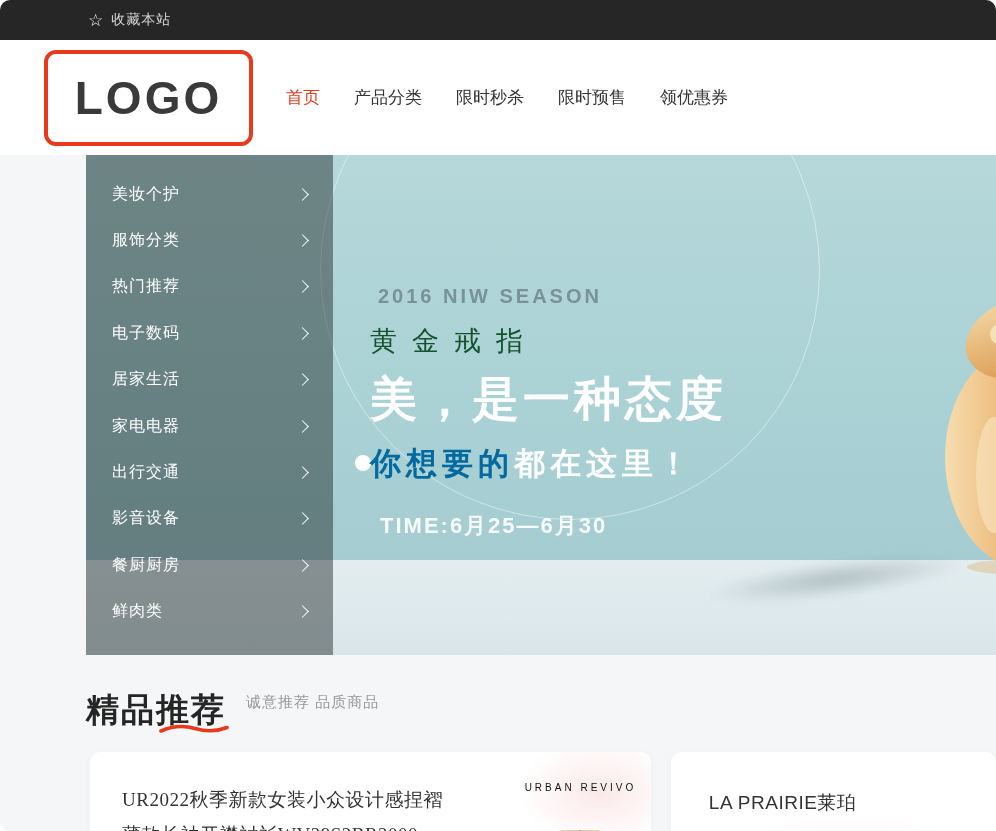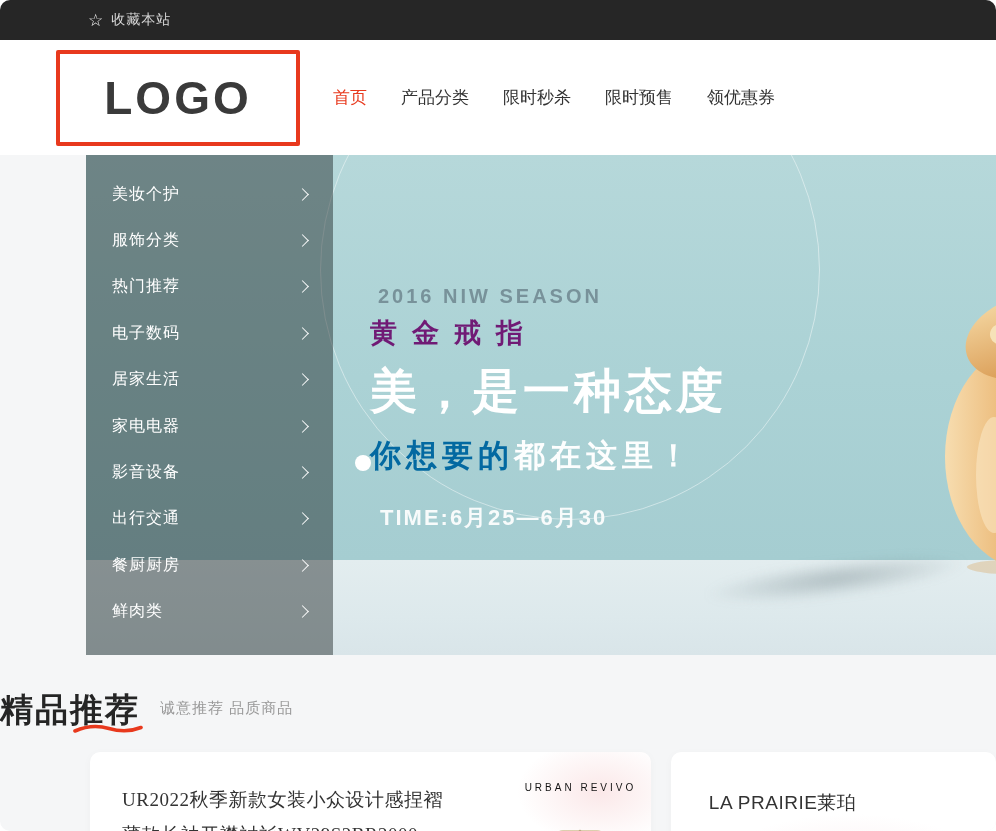--- a/index.html
+++ b/index.html
@@ -19,22 +19,22 @@
   }
   .topbar .star { color:#f2f2f2; font-size:17px; margin-right:8px; line-height:1; }
   .topbar .fav-label { color:#d9d9d9; font-size:14px; letter-spacing:1px; cursor:pointer; }
 
   
   .header {
     height:115px; background:#ffffff;
     display:flex; align-items:center;
   }
   .logo-box {
-    margin-left:56px; width:244px; height:96px;
-    border:4px solid #e8391d; border-radius:2px;
+    margin-left:44px; width:209px; height:96px;
+    border:4px solid #e8391d; border-radius:12px;
     display:flex; align-items:center; justify-content:center;
     background:#fff;
   }
   .logo-text { font-size:46px; font-weight:bold; color:#3a3a3a; letter-spacing:3px; }
   .nav { display:flex; margin-left:33px; gap:34px;justify-content:space-between; }
   .nav-item { font-size:17px; color:#333; cursor:pointer; white-space:nowrap; }
   .nav-item.active { color:#e8391d; }
 
   
   .banner {
@@ -52,21 +52,21 @@
   .deco-circle {
     position:absolute; left:234px; top:-135px; width:500px; height:500px;
     border:1.5px solid rgba(255,255,255,0.45); border-radius:50%;
   }
   .deco-dot {
     position:absolute; left:269px; top:300px; width:16px; height:16px;
     background:#ffffff; border-radius:50%;
   }
   .banner-text { position:absolute; left:284px; top:130px; }
   .bt-season { font-size:20px; font-weight:bold; color:#78929a; letter-spacing:3px; margin-left:8px; }
-  .bt-product { font-size:27px; color:#701a75; letter-spacing:15px; margin-top:7px;font-weight:bold; }
+  .bt-product { font-size:27px; color:#14532d; letter-spacing:15px; margin-top:15px; }
   .bt-headline { font-size:47px; font-weight:bold; color:#ffffff; letter-spacing:4px; margin-top:9px; }
   .bt-tagline { font-size:31px; margin-top:12px; letter-spacing:5px; }
   .bt-tagline .dark { color:#0369a1; font-weight:bold; }
   .bt-tagline .light { color:#fdfefe; font-weight:bold; }
   .bt-time { font-size:22px; font-weight:bold; color:#f8fbfb; letter-spacing:2px; margin-top:26px; margin-left:10px; }
 
   
   .ring { position:absolute; left:838px; top:120px; width:170px; height:302px; }
   .ring-shadow {
     position:absolute; left:560px; top:398px; width:380px; height:52px;
@@ -88,22 +88,22 @@
   }
   .side-item .lbl { color:#ffffff; font-size:16px; letter-spacing:1px; }
   .chevron {
     width:9px; height:9px;
     border-top:1.6px solid #fff; border-right:1.6px solid #fff;
     transform:rotate(45deg); opacity:.95;
   }
 
   
   .rec-head {
-    margin-top:38px;
-    display:flex; align-items:center;
+    margin-left:86px; margin-top:38px;
+    display:flex; align-items:flex-start;
   }
   .rec-title {
     position:relative; font-size:33px; font-weight:800; color:#252525;
     letter-spacing:2px; line-height:1;
   }
   .rec-title svg { position:absolute; right:-4px; bottom:-9px; }
   .rec-sub { margin-left:20px; margin-bottom:3px; font-size:15px; color:#999; letter-spacing:1px; }
 
   
   .cards { display:flex; margin-left:90px; margin-top:26px; gap:20px; }
@@ -229,25 +229,25 @@
       </div>
       <div class="side-item">
         <span class="lbl">居家生活</span>
         <span class="chevron"></span>
       </div>
       <div class="side-item">
         <span class="lbl">家电电器</span>
         <span class="chevron"></span>
       </div>
       <div class="side-item">
+        <span class="lbl">出行交通</span>
+        <span class="chevron"></span>
+      </div>
+      <div class="side-item">
         <span class="lbl">影音设备</span>
-        <span class="chevron"></span>
-      </div>
-      <div class="side-item">
-        <span class="lbl">出行交通</span>
         <span class="chevron"></span>
       </div>
       <div class="side-item">
         <span class="lbl">餐厨厨房</span>
         <span class="chevron"></span>
       </div>
       <div class="side-item">
         <span class="lbl">鲜肉类</span>
         <span class="chevron"></span>
       </div>

